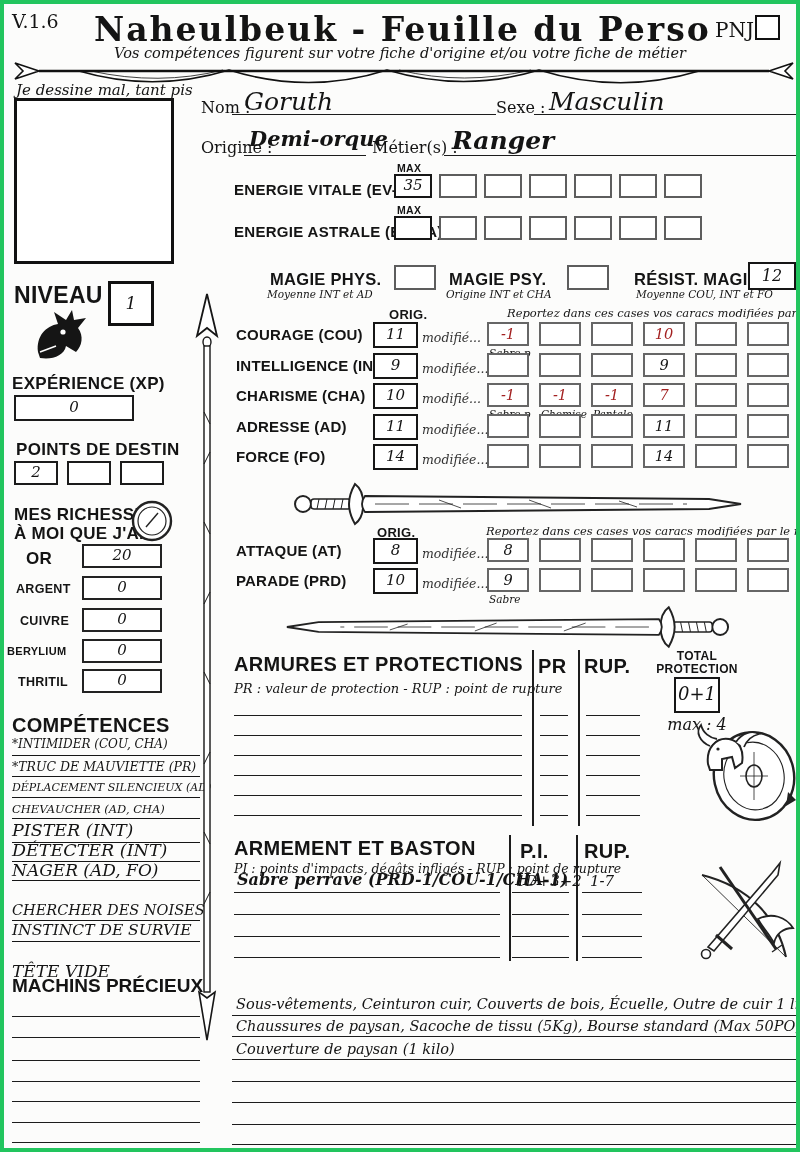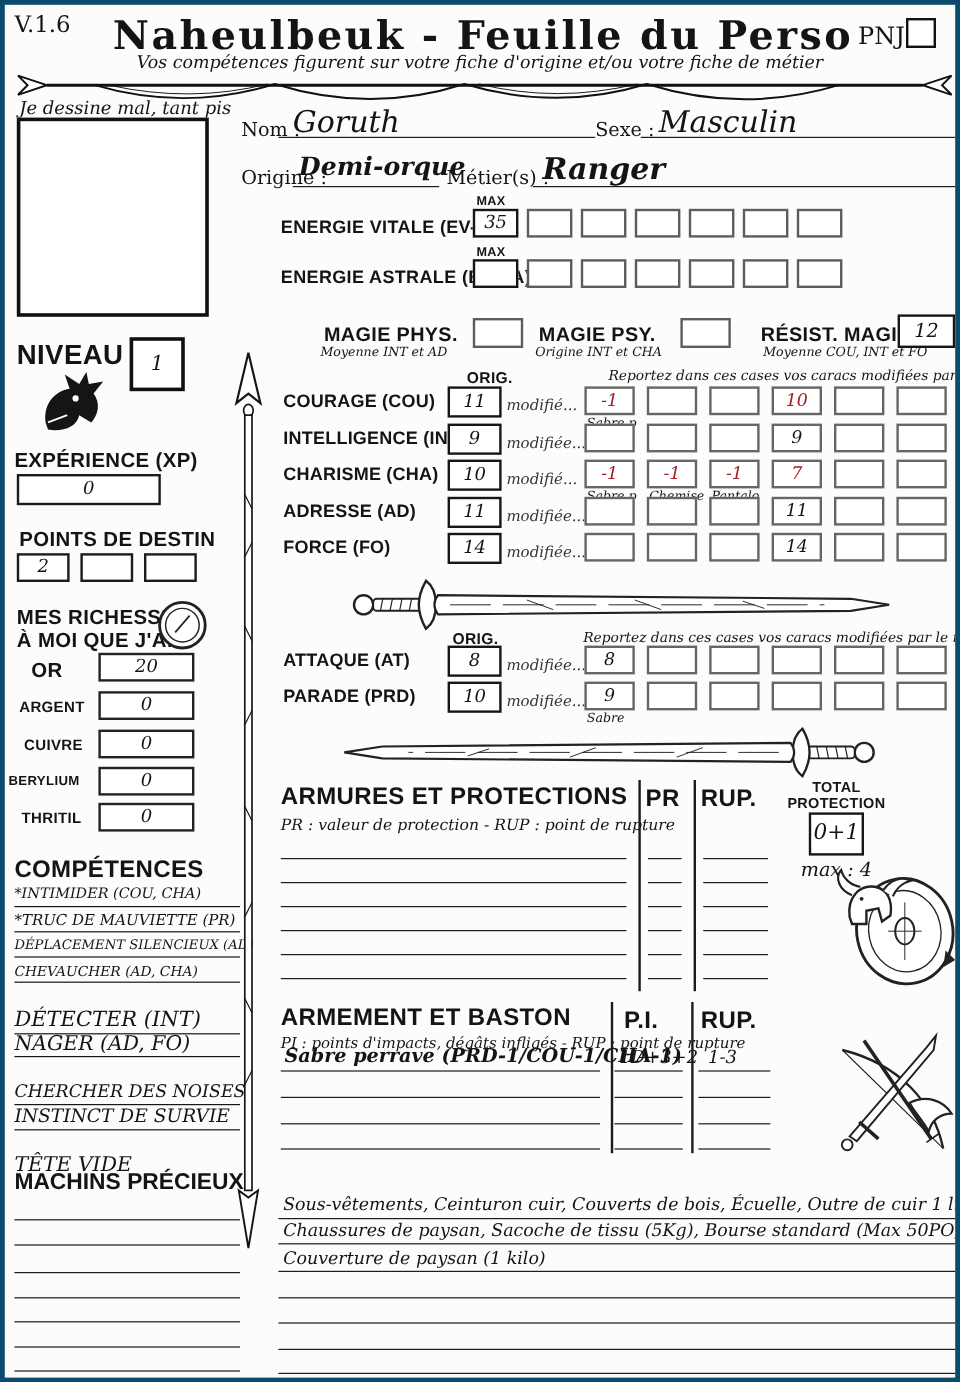--- a/index.html
+++ b/index.html
@@ -1,19 +1,19 @@
 <!DOCTYPE html>
 <html><head>
 <meta charset="utf-8">
 <style>
   * { margin:0; padding:0; box-sizing:border-box; }
   html,body { background:#e8e8e8; }
   #page {
     position:relative; width:800px; height:1152px; margin:0 auto;
-    background:#fcfcfb; border:4px solid #0c4a6e; overflow:hidden;
+    background:#fcfcfb; border:4px solid #22c55e; overflow:hidden;
     font-family:"Liberation Sans", sans-serif; color:#141414;
   }
   .abs { position:absolute; }
   .hd { font-family:"Liberation Sans", sans-serif; font-weight:bold; letter-spacing:.3px; white-space:nowrap; }
   .sf { font-family:"DejaVu Serif", serif; white-space:nowrap; }
   .it { font-family:"DejaVu Serif", serif; font-style:italic; white-space:nowrap; }
   .hw { font-family:"DejaVu Serif", serif; font-style:italic; font-weight:500; white-space:nowrap; }
   .red { color:#a32121; }
   .ctr { text-align:center; }
   .box { position:absolute; border:2px solid #5d5d5d; background:#fff; text-align:center; }
@@ -269,21 +269,21 @@
   <div class="abs it" style="left:230px;top:857px;font-size:12.5px;">PI : points d'impacts, dégâts infligés - RUP : point de rupture</div>
   <div class="abs hd" style="left:516px;top:836px;font-size:20px;">P.I.</div>
   <div class="abs hd" style="left:580px;top:836px;font-size:20px;">RUP.</div>
   <div class="vline" style="left:505px;top:831px;height:126px;"></div>
   <div class="vline" style="left:572px;top:831px;height:126px;"></div>
 
   <div class="abs hw" style="left:233px;top:866px;font-size:16px;font-weight:bold;">Sabre perrave (PRD-1/COU-1/CHA-1)</div>
   <div class="line" style="left:230px;top:888px;width:266px;"></div>
   <div class="abs hw" style="left:512px;top:868px;font-size:15px;">1D+3+2</div>
   <div class="line" style="left:508px;top:888px;width:57px;"></div>
-  <div class="abs hw" style="left:586px;top:868px;font-size:15px;">1-3</div>
+  <div class="abs hw" style="left:586px;top:868px;font-size:15px;">1-7</div>
   <div class="line" style="left:578px;top:888px;width:60px;"></div>
 
   <div class="line" style="left:230px;top:910px;width:266px;"></div>
   <div class="line" style="left:508px;top:910px;width:57px;"></div>
   <div class="line" style="left:578px;top:910px;width:60px;"></div>
   <div class="line" style="left:230px;top:932px;width:266px;"></div>
   <div class="line" style="left:508px;top:932px;width:57px;"></div>
   <div class="line" style="left:578px;top:932px;width:60px;"></div>
   <div class="line" style="left:230px;top:953px;width:266px;"></div>
   <div class="line" style="left:508px;top:953px;width:57px;"></div>
@@ -352,20 +352,21 @@
   <div class="abs hw" style="left:78px;top:635px;width:80px;height:24px;border:2.5px solid #222;background:#fff;line-height:19px;font-size:15px;text-align:center;">0</div>
   <div class="abs hd" style="left:14px;top:671px;font-size:12.5px;">THRITIL</div>
   <div class="abs hw" style="left:78px;top:665px;width:80px;height:24px;border:2.5px solid #222;background:#fff;line-height:19px;font-size:15px;text-align:center;">0</div>
 
   <div class="abs hd" style="left:8px;top:710px;font-size:20px;">COMPÉTENCES</div>
 
   <div class="skill" style="top:733px;height:19px;font-size:12px;">*INTIMIDER (COU, CHA)</div>
   <div class="skill" style="top:755px;height:18px;font-size:12.5px;">*TRUC DE MAUVIETTE (PR)</div>
   <div class="skill" style="top:777px;height:17px;font-size:11px;">DÉPLACEMENT SILENCIEUX (AD)</div>
   <div class="skill" style="top:798px;height:17px;font-size:11.5px;">CHEVAUCHER (AD, CHA)</div>
+  <div class="skill" style="top:816px;height:23px;font-size:17.5px;">PISTER (INT)</div>
   <div class="skill" style="top:836px;height:22px;font-size:17.5px;">DÉTECTER (INT)</div>
   <div class="skill" style="top:856px;height:21px;font-size:17px;">NAGER (AD, FO)</div>
   <div class="skill" style="top:898px;height:19px;font-size:14.5px;">CHERCHER DES NOISES</div>
   <div class="skill" style="top:917px;height:21px;font-size:15.5px;">INSTINCT DE SURVIE</div>
   <div class="skill" style="top:957px;height:21px;font-size:17px;border-bottom:none;">TÊTE VIDE</div>
 
   <div class="abs hd" style="left:8px;top:971px;font-size:19px;letter-spacing:0;">MACHINS PRÉCIEUX</div>
   <div class="line" style="left:8px;top:1012px;width:188px;"></div>
   <div class="line" style="left:8px;top:1033px;width:188px;"></div>
   <div class="line" style="left:8px;top:1056px;width:188px;"></div>

